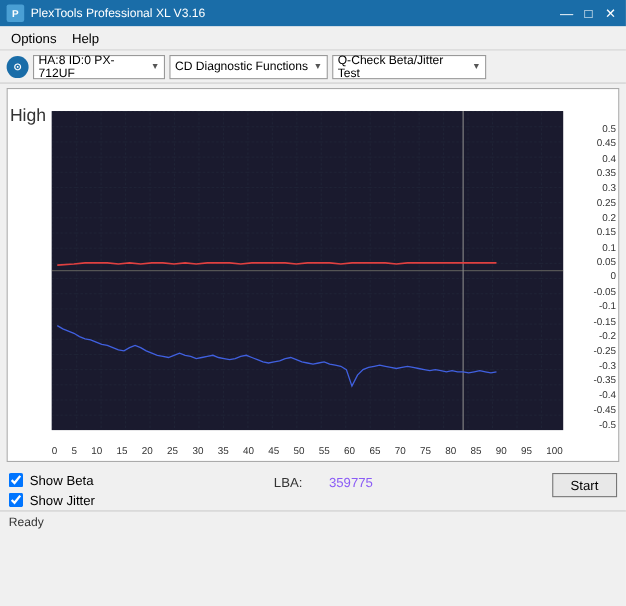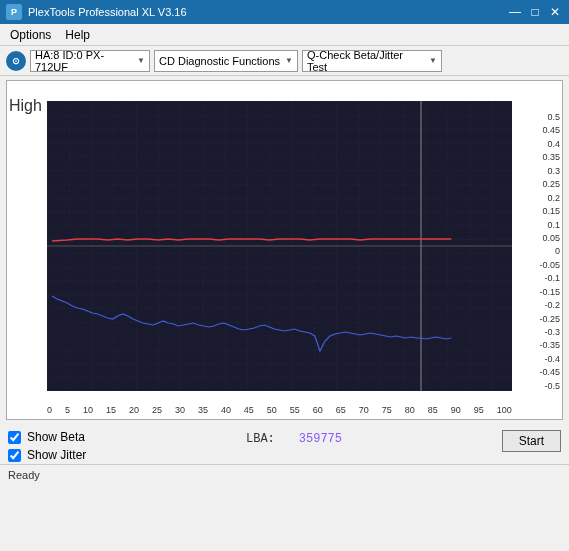--- a/index.html
+++ b/index.html
@@ -167,21 +167,21 @@
       justify-content: space-between;
       font-size: 9px;
       color: #333;
     }
     .chart-svg {
       width: 100%;
       height: 100%;
     }
     .checkbox-row {
       display: flex;
-      align-items: flex-end;
+      align-items: flex-start;
       gap: 6px;
       font-size: 12px;
     }
     .checkbox-input {
       width: 13px;
       height: 13px;
       cursor: pointer;
     }
     .lba-label { color: #333; }
     .lba-value { color: #8b5cf6; }
@@ -233,21 +233,20 @@
       display: flex;
       flex-direction: column;
       gap: 4px;
     }
     .lba-info {
       display: flex;
       align-items: center;
       gap: 24px;
       font-size: 12px;
       padding-top: 2px;
-      font-family: Liberation Mono, monospace;
     }
     .actions-col {
       display: flex;
       flex-direction: column;
       align-items: flex-end;
       gap: 6px;
     }
     .prefs-info-row {
       display: flex;
       gap: 4px;

